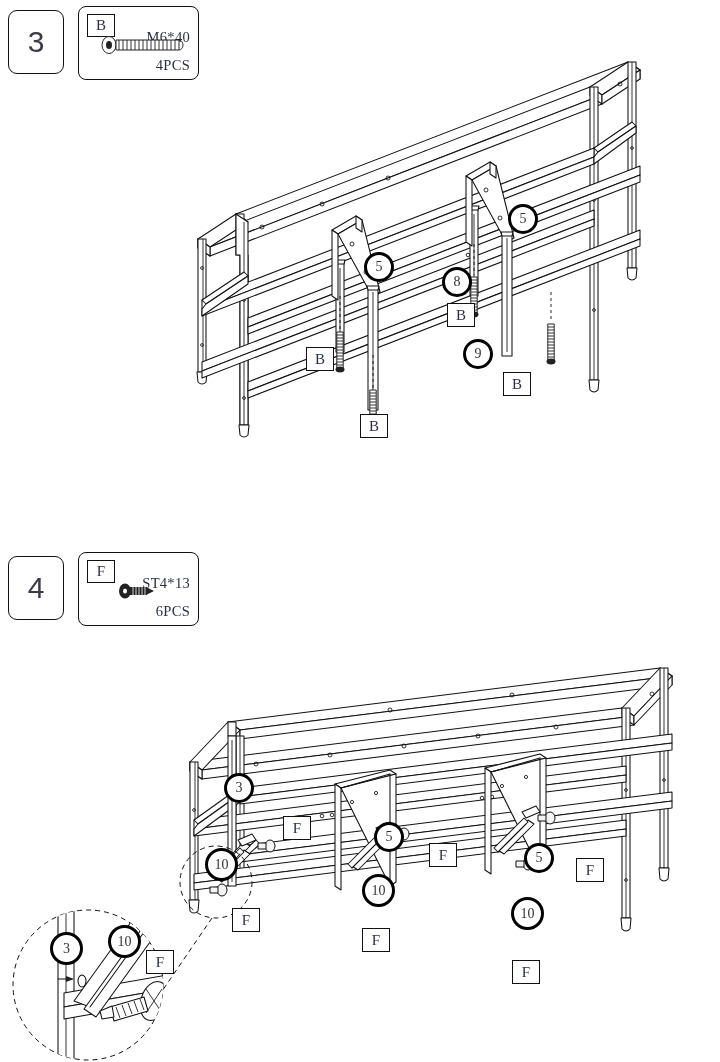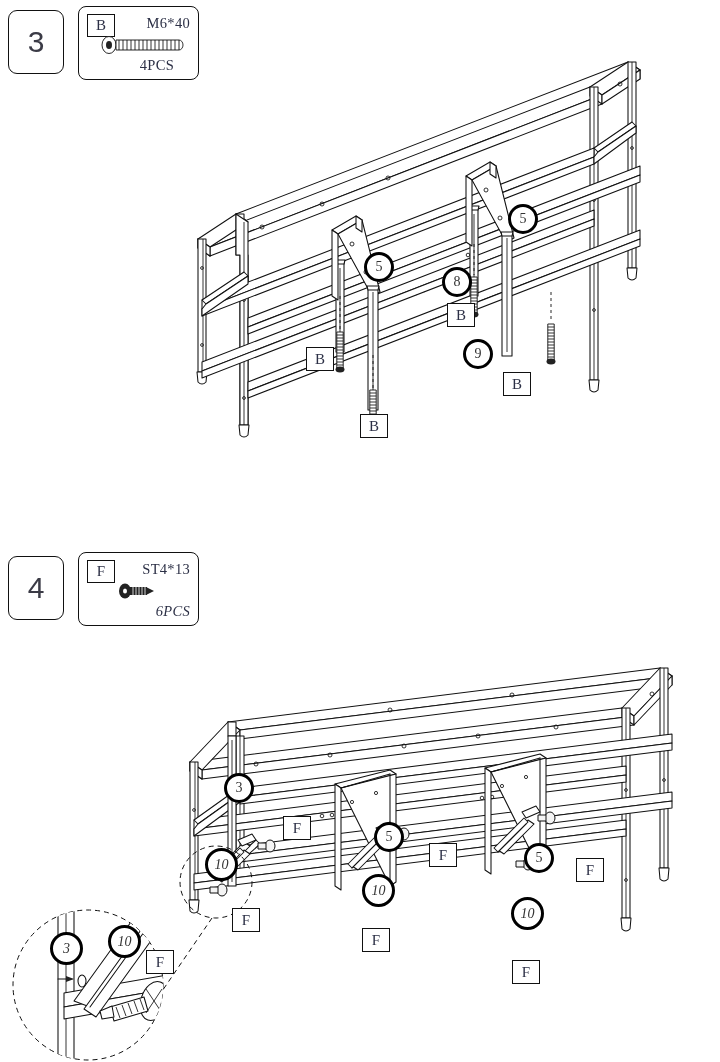--- a/index.html
+++ b/index.html
@@ -9,32 +9,32 @@
 
   
   .step-num-box{position:absolute;border:1.6px solid #111;border-radius:9px;
       background:#fff;display:flex;align-items:center;justify-content:center;}
   .step-num{font-family:"Liberation Sans", sans-serif;font-size:30px;color:#3b3b46;
       line-height:1;}
   .hw-box{position:absolute;border:1.4px solid #111;border-radius:8px;background:#fff;}
   .hw-tag{position:absolute;border:1.6px solid #111;background:#fff;
       display:flex;align-items:center;justify-content:center;
       font-size:15px;color:#2b2f45;font-family:"Liberation Serif",serif;}
-  .hw-code{position:absolute;font-size:14.5px;color:#2b2f45;letter-spacing:.3px;}
+  .hw-code{position:absolute;font-size:14.5px;color:#2b2f45;letter-spacing:.3px;margin-top:14px;}
   .hw-qty{position:absolute;font-size:14.5px;color:#2b2f45;letter-spacing:.3px;}
 
   
   .part-tag{position:absolute;border:1.5px solid #111;background:#fff;
       width:26px;height:22px;display:flex;align-items:center;justify-content:center;
       font-size:15px;color:#2b2f45;font-family:"Liberation Serif",serif;z-index:6;}
   .bubble{position:absolute;border-radius:50%;background:#fff;border:3px solid #000;
       display:flex;align-items:center;justify-content:center;
       font-size:14px;color:#333;font-family:"Liberation Serif",serif;z-index:7;}
   .b-24{width:24px;height:24px;}
-  .b-27{width:27px;height:27px;font-style:italic;}
+  .b-27{width:27px;height:27px;}
 
   svg{position:absolute;left:0;top:0;overflow:visible;}
   .ln{fill:none;stroke:#111;stroke-width:1.05;stroke-linejoin:round;stroke-linecap:round;}
   .lnt{fill:none;stroke:#111;stroke-width:0.85;}
   .fc{fill:#ffffff;stroke:#111;stroke-width:1.05;stroke-linejoin:round;}
   .fs{fill:#f4f4f4;stroke:#111;stroke-width:1.0;stroke-linejoin:round;}
   .hole{fill:none;stroke:#111;stroke-width:0.85;}
   .dash{fill:none;stroke:#111;stroke-width:1.0;stroke-dasharray:5 4;}
   .dashthin{fill:none;stroke:#111;stroke-width:0.9;stroke-dasharray:3 3;}
   .screwbody{fill:#fff;stroke:#111;stroke-width:0.9;}
@@ -45,21 +45,21 @@
 
 <div class="page">
 
   <div class="step-num-box" style="left:8px;top:10px;width:54px;height:62px;">
     <span class="step-num">3</span>
   </div>
 
   <div class="hw-box" style="left:78px;top:6px;width:119px;height:72px;">
     <div class="hw-tag" style="left:8px;top:7px;width:26px;height:21px;">B</div>
     <div class="hw-code" style="right:8px;top:8px;">M6*40</div>
-    <div class="hw-qty" style="right:24px;bottom:5px;">4PCS</div>
+    <div class="hw-qty" style="right:8px;bottom:5px;">4PCS</div>
 
     <svg width="119" height="72">
       <g transform="translate(22,38)">
         <ellipse class="screwbody" cx="8" cy="0" rx="7" ry="8.5"></ellipse>
         <ellipse class="dark" cx="8" cy="0" rx="3" ry="4"></ellipse>
         <path class="screwbody" d="M15,-5 L78,-5 L78,5 L15,5 Z"></path>
         <path class="lnt" d="M18,-5 L18,5 M22,-5 L22,5 M26,-5 L26,5 M30,-5 L30,5
                               M34,-5 L34,5 M38,-5 L38,5 M42,-5 L42,5 M46,-5 L46,5
                               M50,-5 L50,5 M54,-5 L54,5 M58,-5 L58,5 M62,-5 L62,5
                               M66,-5 L66,5 M70,-5 L70,5 M74,-5 L74,5"></path>
@@ -258,21 +258,21 @@
   <div class="bubble b-24" style="left:442px;top:267px;">8</div>
   <div class="bubble b-24" style="left:463px;top:339px;">9</div>
 
   <div class="step-num-box" style="left:8px;top:556px;width:54px;height:62px;">
     <span class="step-num">4</span>
   </div>
 
   <div class="hw-box" style="left:78px;top:552px;width:119px;height:72px;">
     <div class="hw-tag" style="left:8px;top:7px;width:26px;height:21px;">F</div>
     <div class="hw-code" style="right:8px;top:8px;">ST4*13</div>
-    <div class="hw-qty" style="right:8px;bottom:5px;font-style:italic;">6PCS</div>
+    <div class="hw-qty" style="right:8px;bottom:5px;">6PCS</div>
     <svg width="119" height="72">
       <g transform="translate(42,38)">
         <ellipse class="dark" cx="4" cy="0" rx="6" ry="7.5"></ellipse>
         <ellipse cx="4" cy="0" rx="2" ry="2.6" fill="#fff"></ellipse>
         <path class="dark" d="M9,-4 L26,-4 L26,4 L9,4 Z"></path>
         <path class="dark" d="M26,-3.5 L33,0 L26,3.5 Z"></path>
         <path style="stroke:#fff;stroke-width:0.8;fill:none" d="M12,-4 L12,4 M15,-4 L15,4 M18,-4 L18,4 M21,-4 L21,4 M24,-4 L24,4"></path>
       </g>
     </svg>
   </div>

